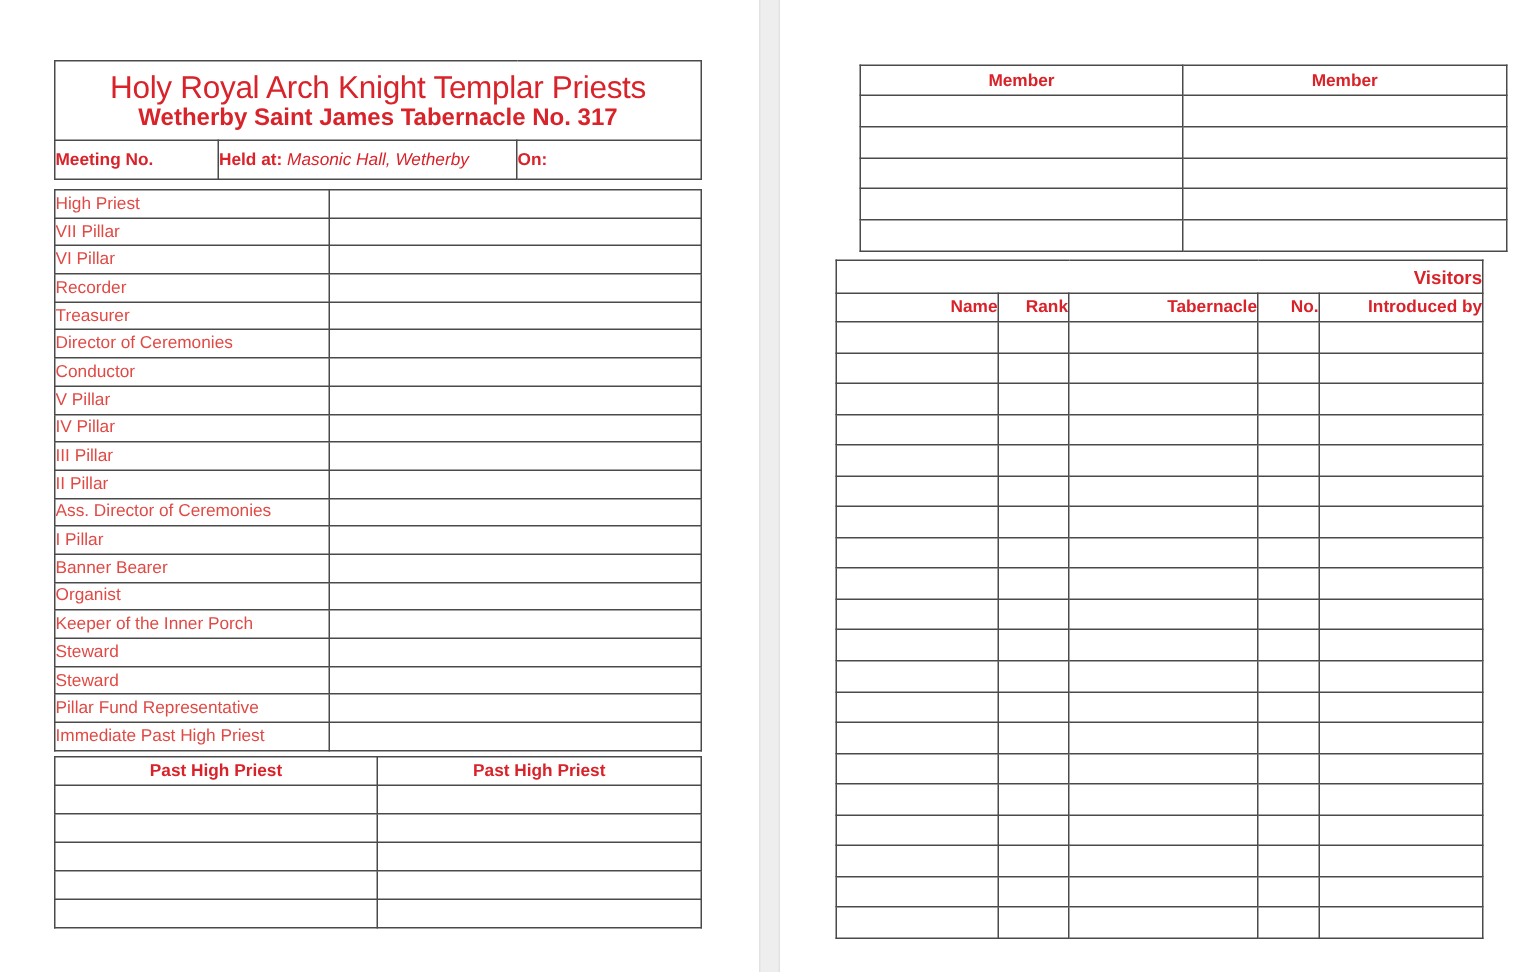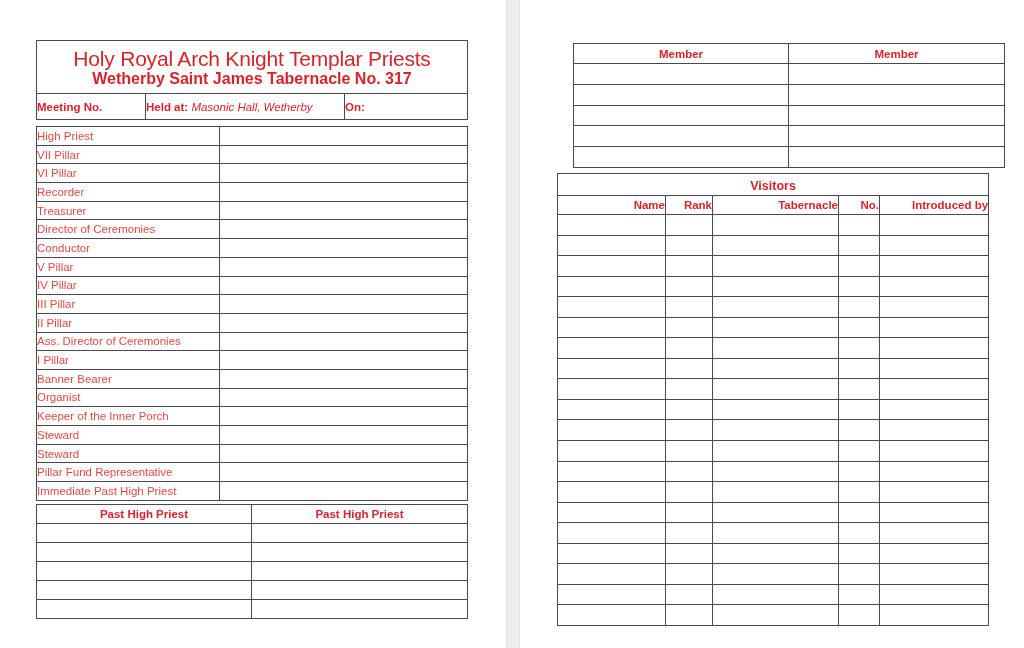--- a/index.html
+++ b/index.html
@@ -352,21 +352,21 @@
   <table class="form" id="visitors-table">
     <colgroup>
       <col style="width:108px">
         <col style="width:47px">
         <col style="width:126px">
         <col style="width:41px">
         <col style="width:109px">
     </colgroup>
     <thead>
       <tr>
-        <td id="visitors-title-cell" colspan="5" style="text-align:center">
+        <td id="visitors-title-cell" colspan="5" style="text-align:right">
           <span>Visitors</span>
         </td>
       </tr>
       <tr id="visitors-head">
           <th class="hdr-red col-hdr">Name</th>
           <th class="hdr-red col-hdr">Rank</th>
           <th class="hdr-red col-hdr">Tabernacle</th>
           <th class="hdr-red col-hdr">No.</th>
           <th class="hdr-red col-hdr">Introduced by</th>
         </tr>

